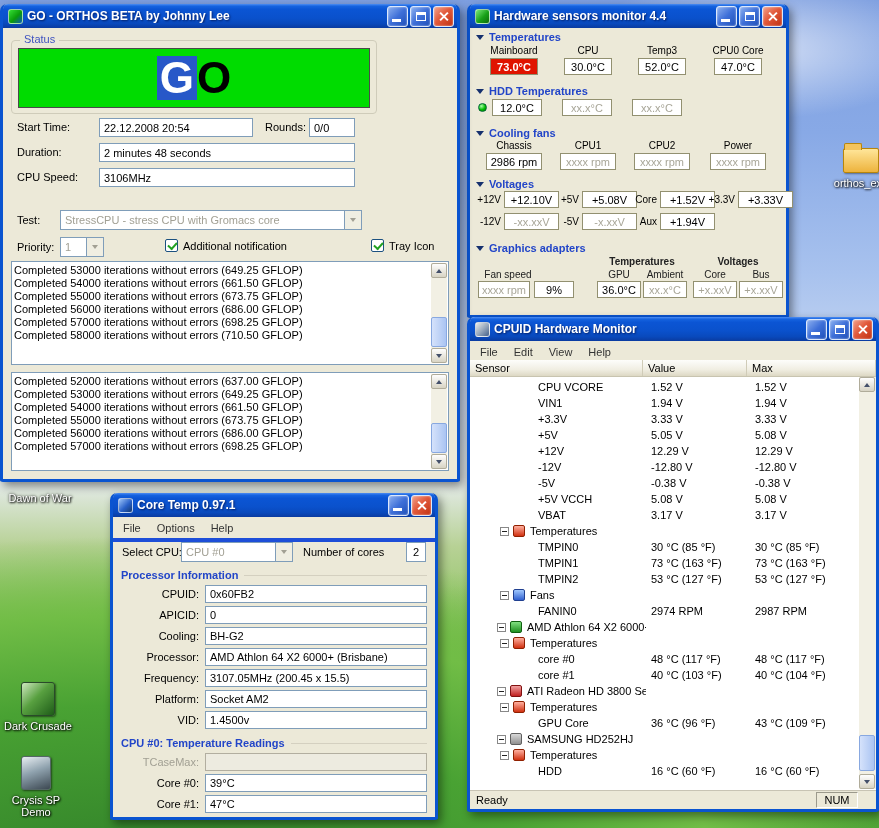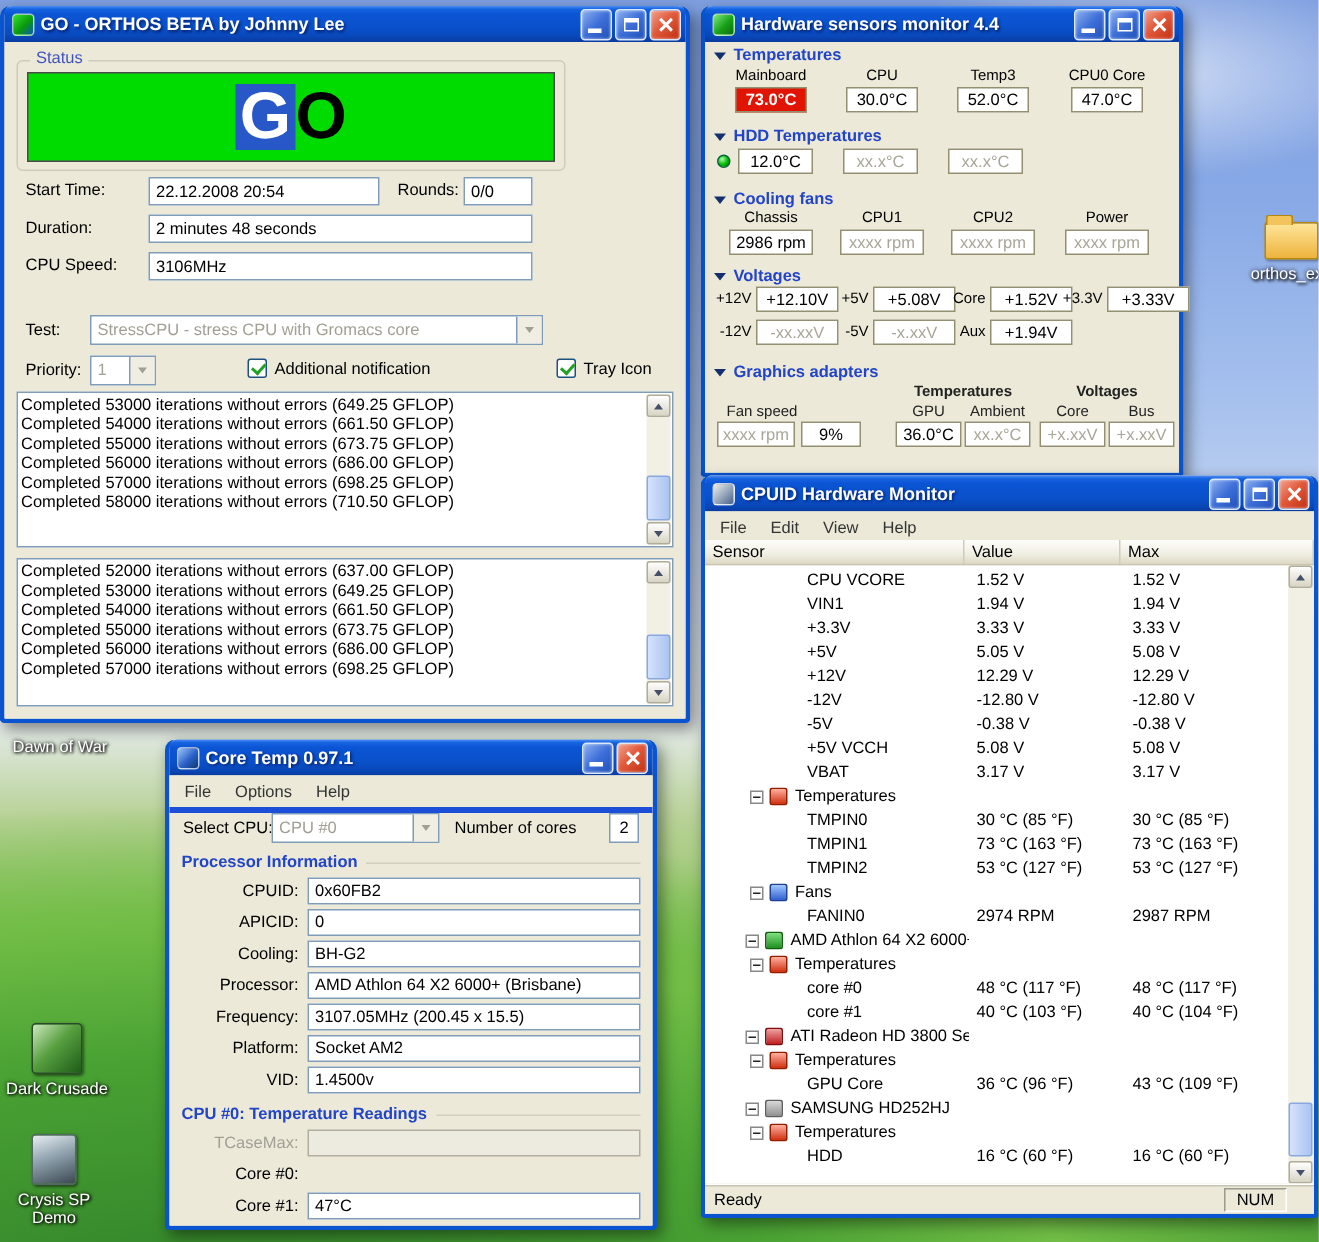--- a/index.html
+++ b/index.html
@@ -795,20 +795,23 @@
 
           <div class="ct-row disabled">
             <span class="ct-flabel">TCaseMax:</span>
             <div class="ct-fbox">
               <span></span>
             </div>
           </div>
 
           <div class="ct-row normal">
             <span class="ct-flabel">Core #0:</span>
+            <div class="ct-fbox">
+              <span>39°C</span>
+            </div>
           </div>
 
           <div class="ct-row normal">
             <span class="ct-flabel">Core #1:</span>
             <div class="ct-fbox">
               <span>47°C</span>
             </div>
           </div>
 
       </div>

